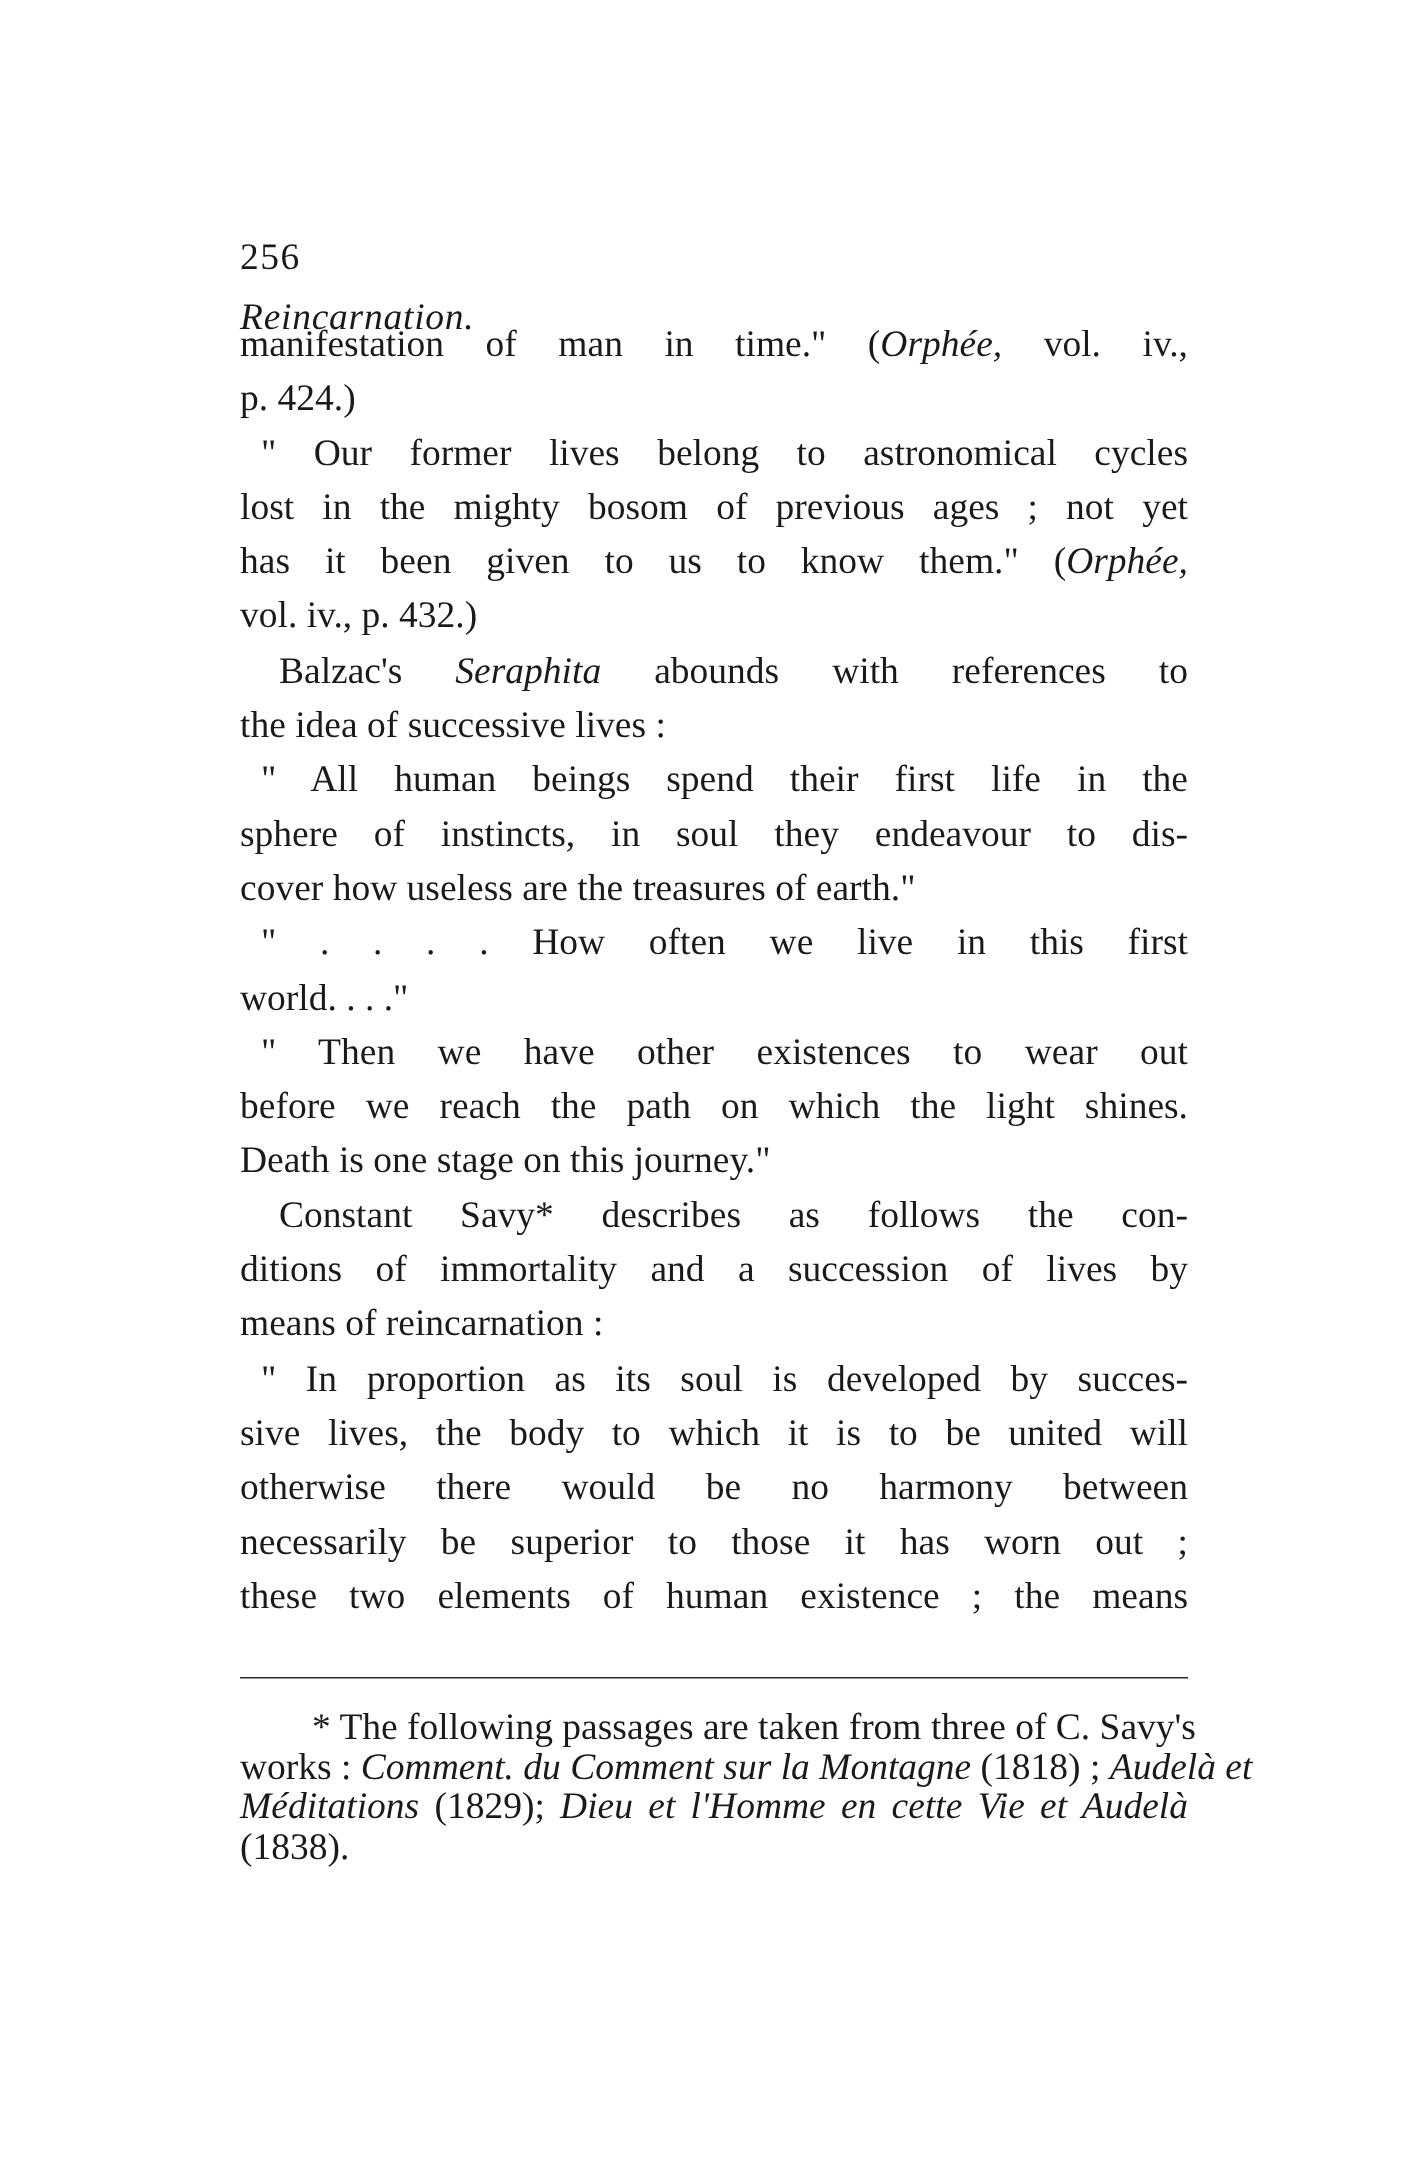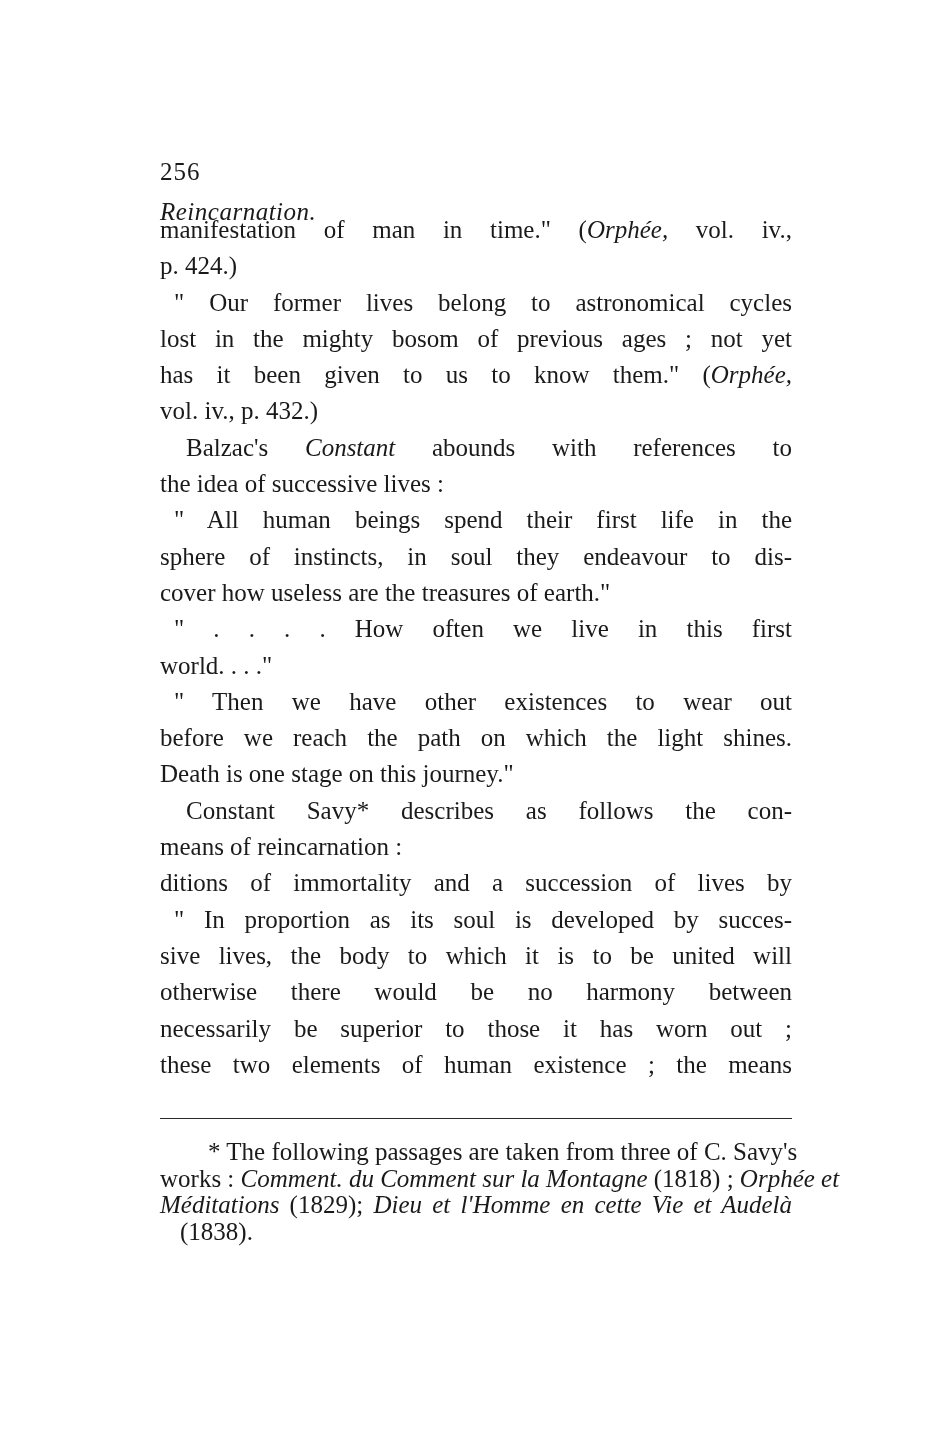--- a/index.html
+++ b/index.html
@@ -15,60 +15,60 @@
           white-space: nowrap; text-align: justify; text-align-last: justify; }
   .line.last { text-align-last: left; }
   .line.indent { padding-left: 26px; }
   .line.indent-q { padding-left: 14px; }
   .it { font-style: italic; }
   .rule { position: absolute; left: 160px; top: 1118px; width: 632px; height: 0;
           border-top: 1.3px solid #2a2a2a; }
   .footnote { position: absolute; left: 160px; top: 1139px; width: 632px; }
   .fline { display: block; font-size: 25px; line-height: 26.5px; height: 26.5px;
            white-space: nowrap; text-align: justify; text-align-last: justify; }
-  .fline.last { text-align-last: left; margin-left: 20px; }
+  .fline.last { text-align-last: left; }
   .fline.indent { padding-left: 48px; }
 </style>
 </head>
 <body>
 
 <div class="page">
   <div class="header">
     <span class="page-num">256</span>
     <span class="running-title">Reincarnation.</span>
   </div>
 
   <div class="body" id="body-text">
       <div class="line"><span>manifestation of man in time."   (</span><span class="it">Orphée,</span><span> vol. iv.,</span></div>
       <div class="line last"><span>p. 424.)</span></div>
       <div class="line indent-q"><span>" Our former lives belong to astronomical cycles</span></div>
       <div class="line"><span>lost in the mighty bosom of previous ages ; not yet</span></div>
       <div class="line"><span>has it been given to us to know them."   (</span><span class="it">Orphée,</span></div>
       <div class="line last"><span>vol. iv., p. 432.)</span></div>
-      <div class="line indent"><span>Balzac's </span><span class="it">Constant</span><span> abounds with references to</span></div>
+      <div class="line indent"><span>Balzac's </span><span class="it">Seraphita</span><span> abounds with references to</span></div>
       <div class="line last"><span>the idea of successive lives :</span></div>
       <div class="line indent-q"><span>" All human beings spend their first life in the</span></div>
       <div class="line"><span>sphere of instincts, in soul they endeavour to dis-</span></div>
       <div class="line last"><span>cover how useless are the treasures of earth."</span></div>
       <div class="line indent-q"><span>"   .   .   .   .   How often we live in this first</span></div>
       <div class="line last"><span>world.   .   .   ."</span></div>
       <div class="line indent-q"><span>" Then we have other existences to wear out</span></div>
       <div class="line"><span>before we reach the path on which the light shines.</span></div>
       <div class="line last"><span>Death is one stage on this journey."</span></div>
       <div class="line indent"><span>Constant Savy* describes as follows the con-</span></div>
+      <div class="line"><span>ditions of immortality and a succession of lives by</span></div>
       <div class="line last"><span>means of reincarnation :</span></div>
-      <div class="line"><span>ditions of immortality and a succession of lives by</span></div>
       <div class="line indent-q"><span>" In proportion as its soul is developed by succes-</span></div>
       <div class="line"><span>sive lives, the body to which it is to be united will</span></div>
       <div class="line"><span>otherwise there would be no harmony between</span></div>
       <div class="line"><span>necessarily be superior to those it has worn out ;</span></div>
       <div class="line"><span>these two elements of human existence ; the means</span></div>
     </div>
 
   <div class="rule"></div>
 
   <div class="footnote" id="footnote-text">
       <div class="fline indent"><span>* The following passages are taken from three of C. Savy's</span></div>
-      <div class="fline"><span>works : </span><span class="it">Comment. du Comment sur la Montagne</span><span> (1818) ; </span><span class="it">Orphée et</span></div>
+      <div class="fline"><span>works : </span><span class="it">Comment. du Comment sur la Montagne</span><span> (1818) ; </span><span class="it">Audelà et</span></div>
       <div class="fline"><span class="it">Méditations</span><span> (1829); </span><span class="it">Dieu et l'Homme en cette Vie et Audelà</span></div>
       <div class="fline last"><span>(1838).</span></div>
     </div>
 </div>
 
 </body></html>

